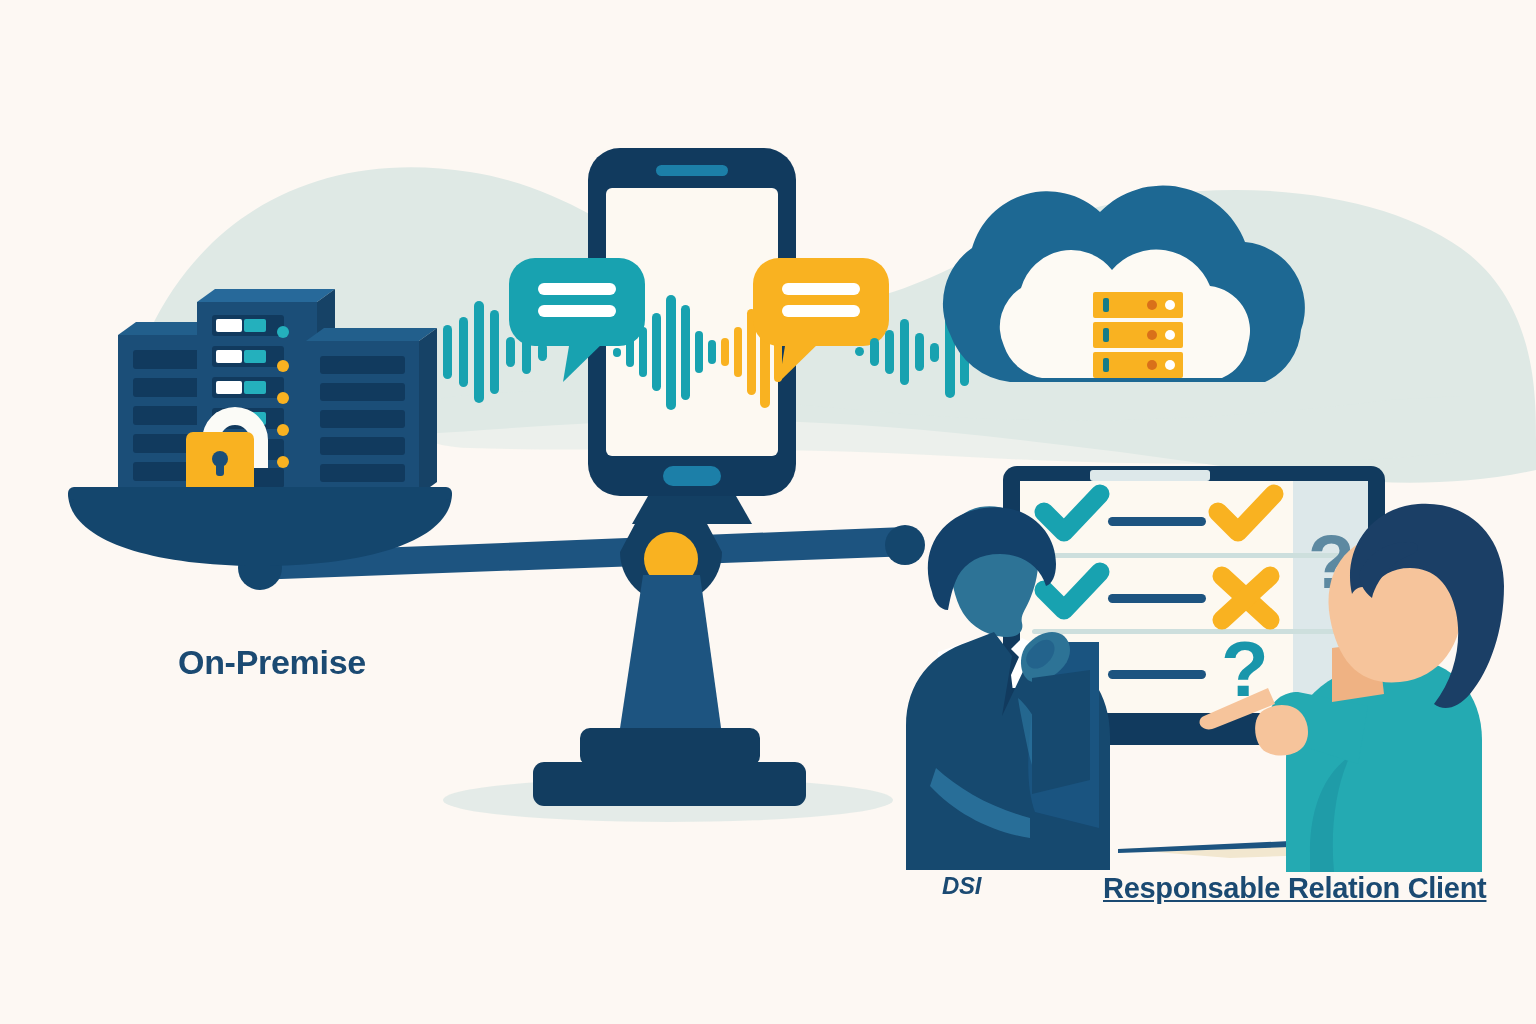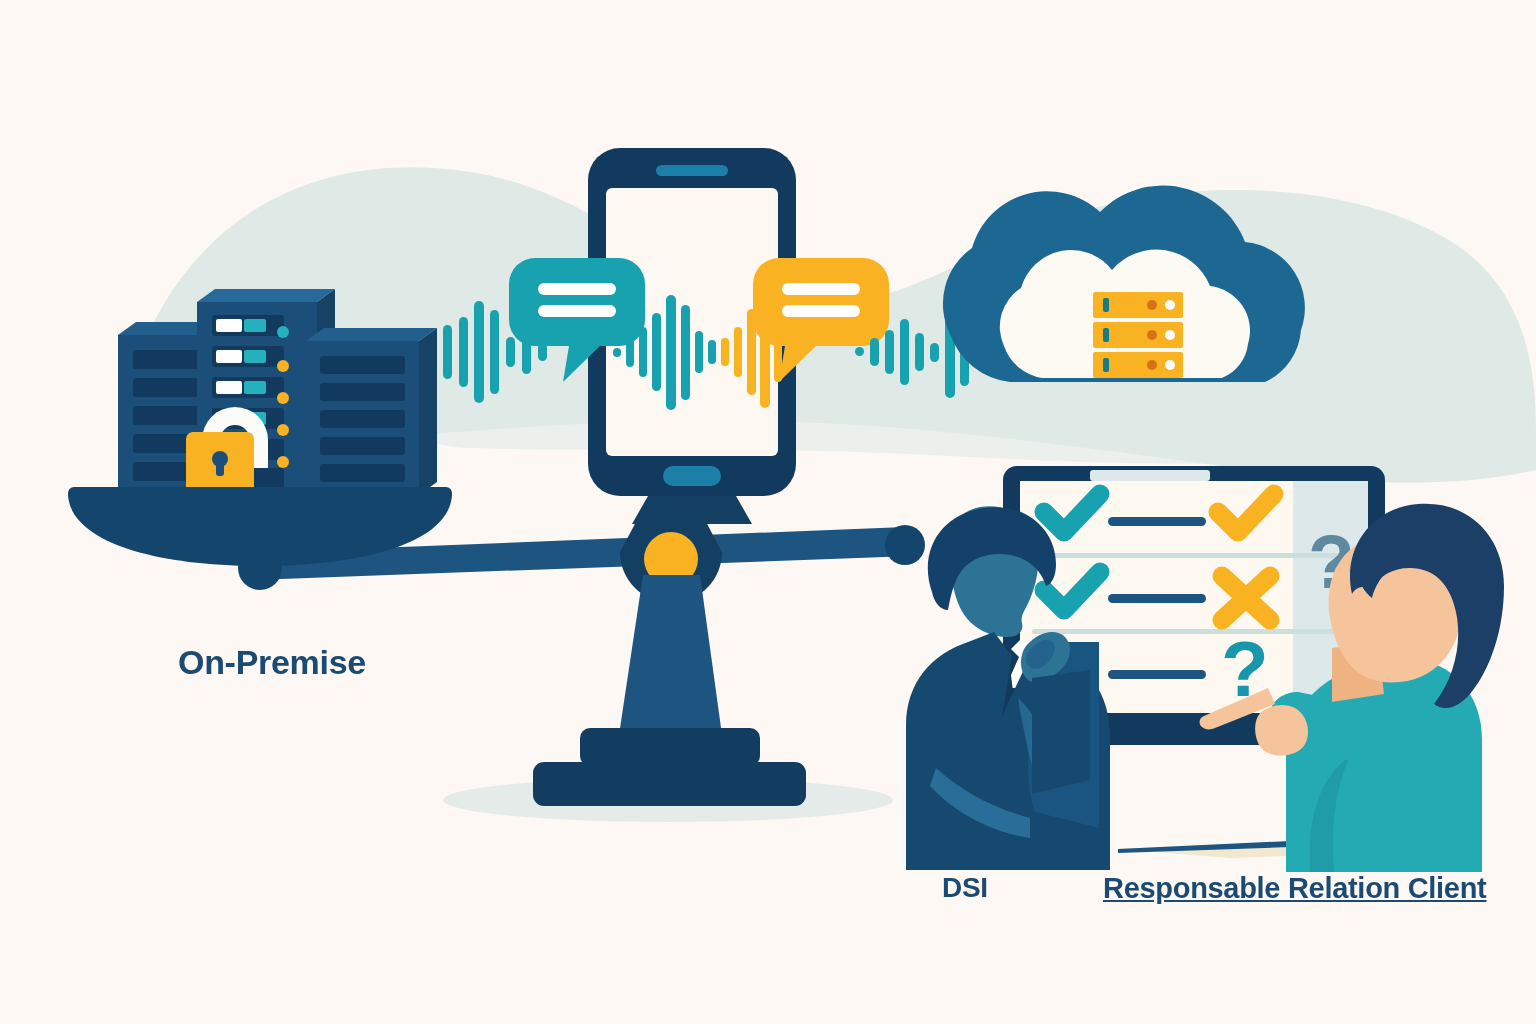--- a/index.html
+++ b/index.html
@@ -24,21 +24,21 @@
     height: 1024px;
   }
   .caption {
     position: absolute;
     color: #1b4a72;
     font-weight: bold;
     letter-spacing: -0.3px;
     white-space: nowrap;
   }
   #cap-onprem  { left: 178px; top: 610px;  font-size: 34px; margin-top: 33px; }
-  #cap-dsi     { left: 942px; top: 872px;  font-size: 28px; }
+  #cap-dsi     { left: 942px; top: 872px;  font-size: 24px; font-style: italic; }
   #cap-rrc     { left: 1103px; top: 872px; font-size: 29px; text-decoration: underline; }
 </style>
 </head>
 <body>
 
 <div id="stage">
 
   <svg class="layer" viewBox="0 0 1536 1024" xmlns="http://www.w3.org/2000/svg">
     <rect x="0" y="0" width="1536" height="1024" fill="#fdf8f3"></rect>
     <path fill="#dfe9e5" d="M 150,330 C 210,205 330,150 470,172 C 600,192 660,280 780,300 C 900,320 960,250 1080,212

